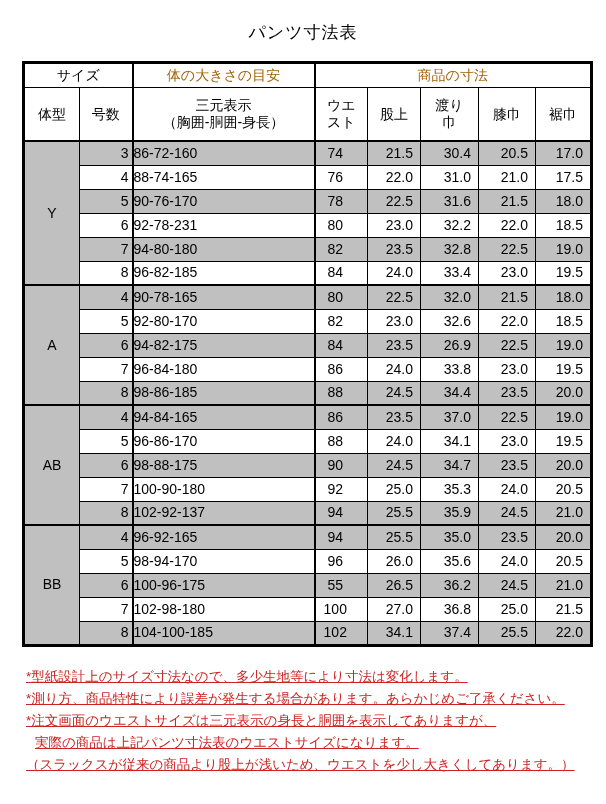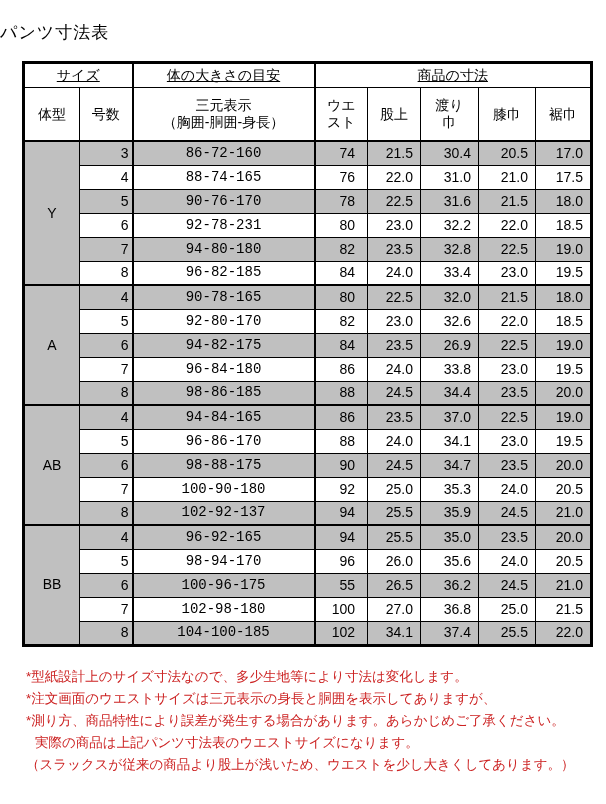--- a/index.html
+++ b/index.html
@@ -8,21 +8,21 @@
     background: #ffffff;
   }
   body {
     width: 606px;
     height: 804px;
     font-family: "Liberation Sans", "DejaVu Sans", sans-serif;
     color: #000000;
     overflow: hidden;
   }
   .page-title {
-    text-align: left;
+    text-align: center;
     font-size: 17px;
     letter-spacing: 1px;
     padding-top: 21px;
     height: 20px;
   }
   table.size-table {
     border-collapse: collapse;
     table-layout: fixed;
     margin: 20px 0 0 22px;
     width: 568px;
@@ -31,46 +31,47 @@
   .size-table th, .size-table td {
     border: 1px solid #000000;
     font-weight: normal;
     font-size: 14px;
     padding: 0;
     line-height: 1.2;
     overflow: hidden;
     white-space: nowrap;
     text-align: center;
   }
-  tr.hdr1 th { height: 23px; text-decoration: underline; }
+  tr.hdr1 th { height: 23px; }
   tr.hdr2 th { height: 52px; border-bottom: 2px solid #000000; }
-  .red { color: #000000; }
+  .red { color: #a16207; }
   .bl2 { border-left: 2px solid #000000 !important; }
   tr.section-start td { border-top: 2px solid #000000; }
   td.body-type {
     text-align: center;
     background: #c0c0c0;
   }
   tr.data { height: 24px; }
   tr.data.gray td { background: #c0c0c0; }
   tr.data.white td { background: #ffffff; }
   tr.data td.body-type { background: #c0c0c0 !important; }
   td.c-size  { text-align: right; padding-right: 3px; }
-  td.c-sangen{ text-align: center; font-family: Liberation Mono, monospace; }
-  td.c-waist { text-align: right; padding-right: 12px; }
+  td.c-sangen{ text-align: left; }
+  td.c-waist { text-align: center; padding-right: 12px; }
   td.c-num   { text-align: right; padding-right: 7px; }
   .notes {
     margin: 19px 0 0 26px;
     color: #cc2222;
     font-size: 13.5px;
   }
   .notes p {
     margin: 0;
     line-height: 22px;
     white-space: nowrap;
+    text-decoration: underline;
   }
   .notes p.indent { padding-left: 9px; }
 </style>
 </head>
 <body>
 
 <div class="page-title">パンツ寸法表</div>
 
 <table class="size-table">
   <colgroup>
@@ -292,17 +293,17 @@
         <td class="c-num">34.1</td>
         <td class="c-num">37.4</td>
         <td class="c-num">25.5</td>
         <td class="c-num">22.0</td>
       </tr>
     </tbody>
 </table>
 
 <div class="notes">
     <p>*型紙設計上のサイズ寸法なので、多少生地等により寸法は変化します。</p>
+    <p>*測り方、商品特性により誤差が発生する場合があります。あらかじめご了承ください。</p>
     <p>*注文画面のウエストサイズは三元表示の身長と胴囲を表示してありますが、</p>
-    <p>*測り方、商品特性により誤差が発生する場合があります。あらかじめご了承ください。</p>
     <p class="indent">実際の商品は上記パンツ寸法表のウエストサイズになります。</p>
     <p>（スラックスが従来の商品より股上が浅いため、ウエストを少し大きくしてあります。）</p>
   </div>
 
 </body></html>

